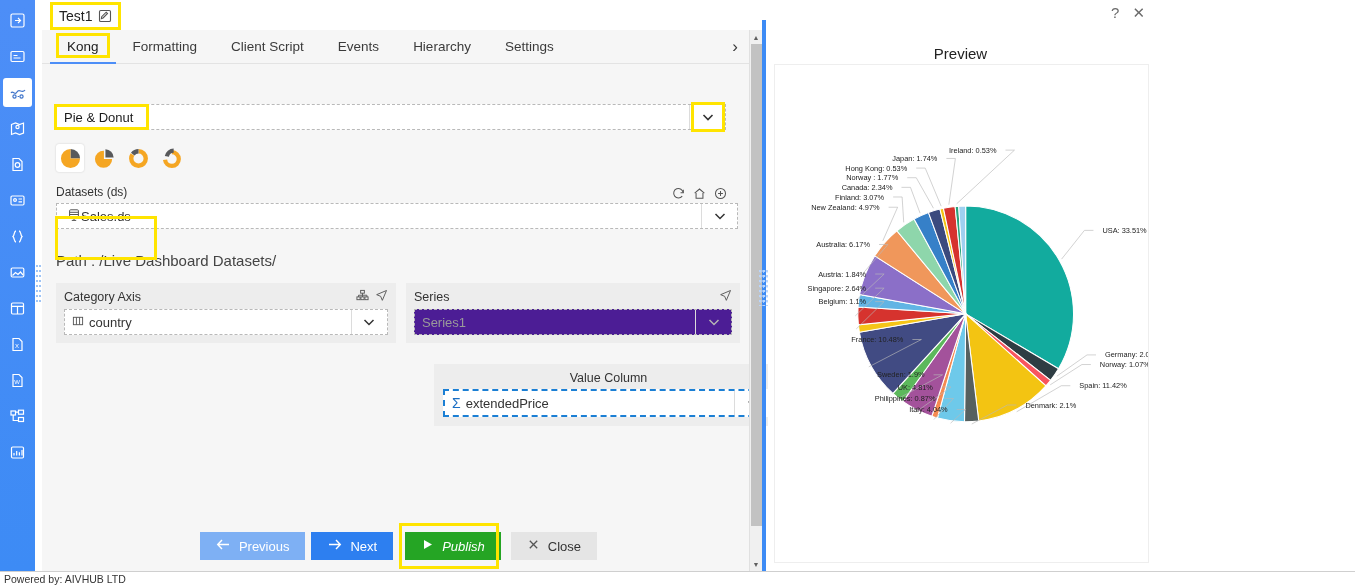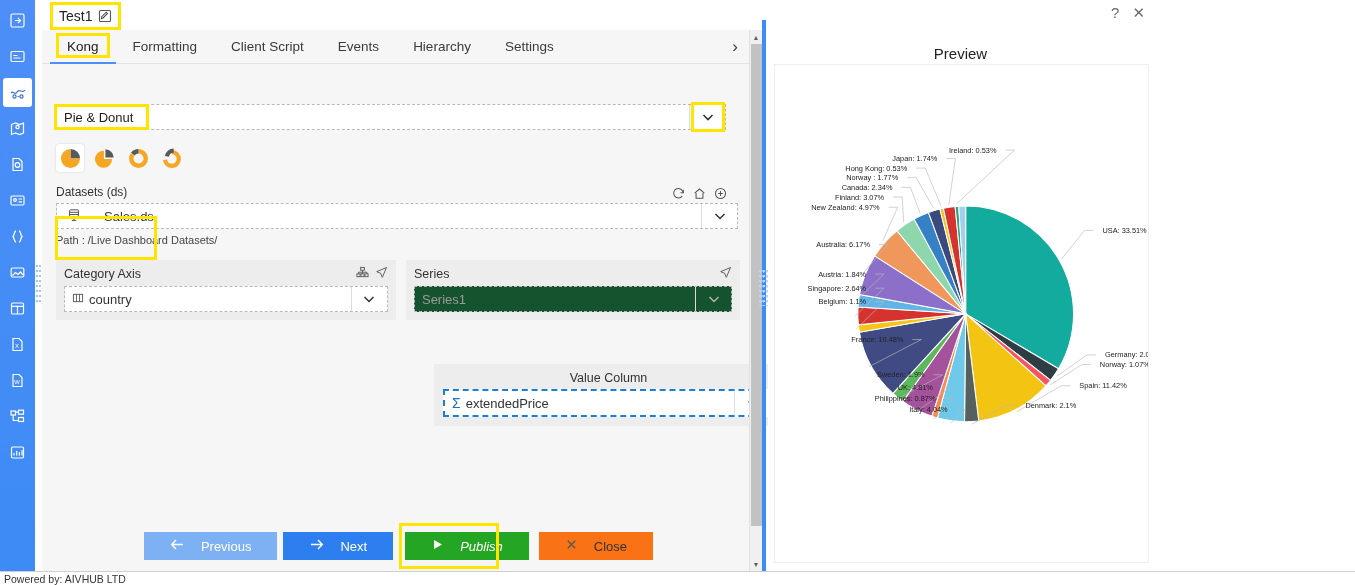--- a/index.html
+++ b/index.html
@@ -98,36 +98,36 @@
     border-radius:3px; cursor:pointer; }
   .pico.on { background:#ffffff; box-shadow:0 0 2px rgba(0,0,0,.18); }
 
   
   .lbl { font-size:12px; color:#333; }
   .ds-hl { position:absolute; left:13px; top:152px; width:102px; height:44px;
     border:3px solid #ffe400; z-index:5; pointer-events:none; }
   .ds-label { margin-top:13px; }
   .ds-row { position:relative; display:flex; align-items:center; margin-top:4px;
     border:1px dashed #b9b9b9; background:#fff; height:26px; width:682px; }
-  .ds-val { flex:1; display:flex; align-items:center; gap:23px; padding-left:10px; font-size:13px; }
+  .ds-val { flex:1; display:flex; align-items:center; gap:0; padding-left:10px; font-size:13px; }
   .ds-tools { position:absolute; right:10px; top:-17px; display:flex; gap:8px; color:#555; }
   .ds-tools span { cursor:pointer; display:flex; }
-  .path { margin-top:5px; font-size:11px; color:#444; }
+  .path { margin-top:23px; font-size:15px; color:#444; }
 
   
   .two-col { display:flex; gap:10px; margin-top:14px; }
   .fld { background:#ededed; padding:6px 8px 8px 8px; position:relative; }
   .fld.cat { width:344px; }
   .fld.ser { width:338px; }
   .fld-hdr { display:flex; align-items:center; justify-content:space-between; }
   .fld-lbl { font-size:12.5px; color:#333; }
   .fld-icons { display:flex; gap:6px; color:#555; }
   .fld-input { margin-top:4px; display:flex; align-items:center; height:26px;
     border:1px dashed #b9b9b9; background:#fff; }
-  .fld-input.dis { background:#14532d; color:#9a9a9a; }
+  .fld-input.dis { background:#4c1d95; color:#9a9a9a; }
   .fld-input .v { flex:1; padding-left:7px; font-size:13px; display:flex; align-items:center; gap:5px; }
   .fld-input .c { width:36px; display:flex; align-items:center; justify-content:center;
     border-left:1px solid #dcdcdc; height:100%; cursor:pointer; }
   .fld-input.dis .c { border-left:1px solid #dcdcdc; color:#b5b5b5; }
 
   
   .right-stack { position:absolute; left:392px; top:300px; width:349px;text-align:center; }
   .panelbox { background:#ededed; padding:7px 9px 9px 9px; margin-bottom:12px; }
   .panelbox .pb-lbl { font-size:12.5px; color:#333; margin-bottom:4px; }
   .pb-input { display:flex; align-items:center; height:28px; background:#fff;
@@ -135,27 +135,27 @@
   .pb-input.focus { border:2px dashed #1b7fd4; }
   .pb-input .v { flex:1; padding-left:7px; font-size:13px; display:flex; align-items:center; gap:5px; }
   .pb-input .c { width:38px; height:100%; display:flex; align-items:center; justify-content:center;
     border-left:1px solid #dcdcdc; cursor:pointer; }
 
   
   .footer {
     position:absolute; left:42px; bottom:16px; width:713px; height:46px;
     display:flex; align-items:center; justify-content:center; gap:0;
   }
-  .btn { height:28px; display:flex; align-items:center; gap:16px; padding:0 26px;
+  .btn { height:28px; display:flex; align-items:center; gap:8px; padding:0 16px;
     color:#fff; font-size:13px; cursor:pointer; border:none; }
   .btn.prev { background:#7eb0f4; }
   .btn.next { background:#2d7ff0; margin-left:6px; }
   .btn.pub { background:#25a524; margin-left:12px; position:relative;font-style:italic; }
   .pub-hl { position:absolute; left:-6px; top:-9px; width:100px; height:46px; border:3px solid #ffe400; }
-  .btn.close { background:#f97316; color:#333; margin-left:10px; }
+  .btn.close { background:#e5e5e5; color:#333; margin-left:10px; }
 
   
   .vsb { position:absolute; left:749px; top:30px; width:13px; height:541px; background:#f0f0f0;
     border-left:1px solid #e0e0e0; }
   .vsb .arrow { height:14px; display:flex; align-items:center; justify-content:center;
     font-size:7px; color:#606060; cursor:pointer; }
   .vsb .thumb { position:absolute; left:1px; top:14px; width:11px; height:482px;
     background:#c2c2c2; cursor:pointer; }
   .vsb .arrow.bot { position:absolute; bottom:0; left:0; right:0; }
 

